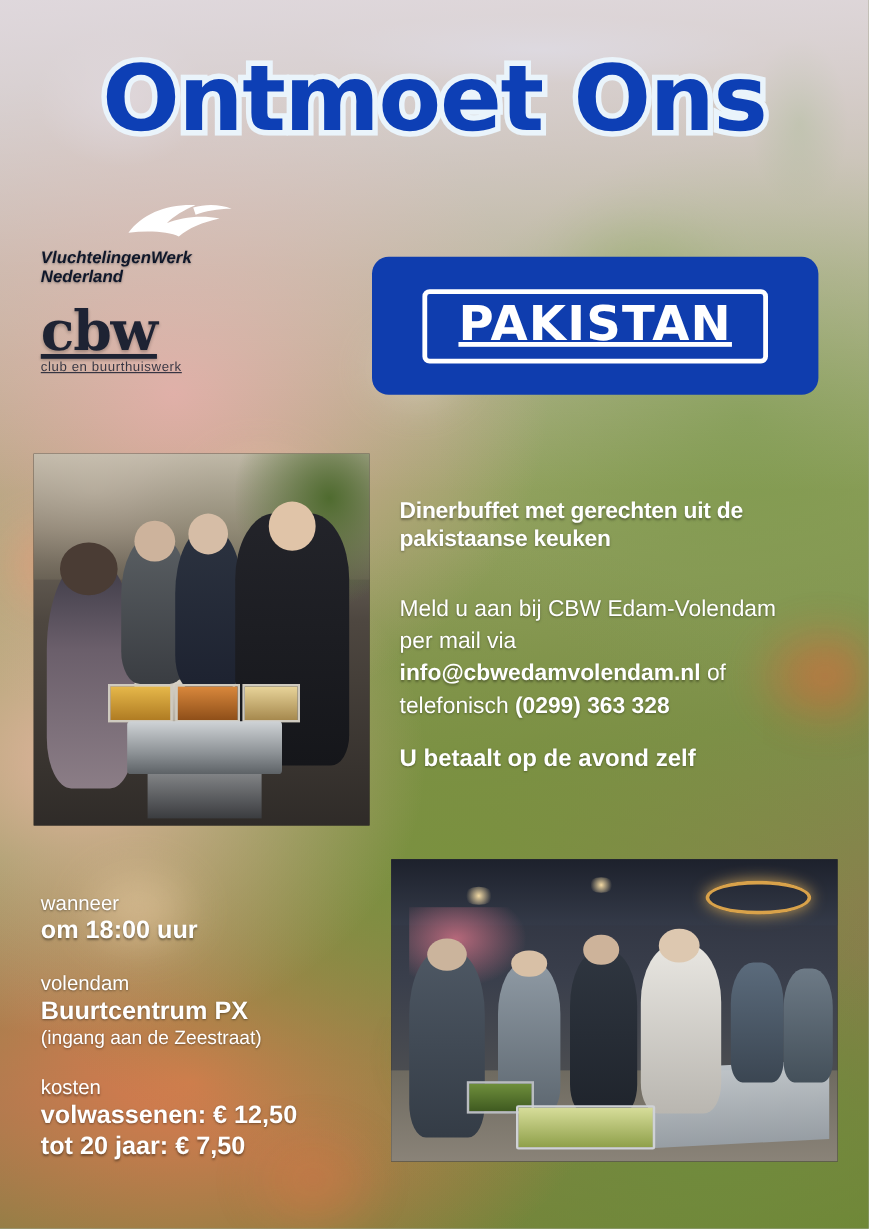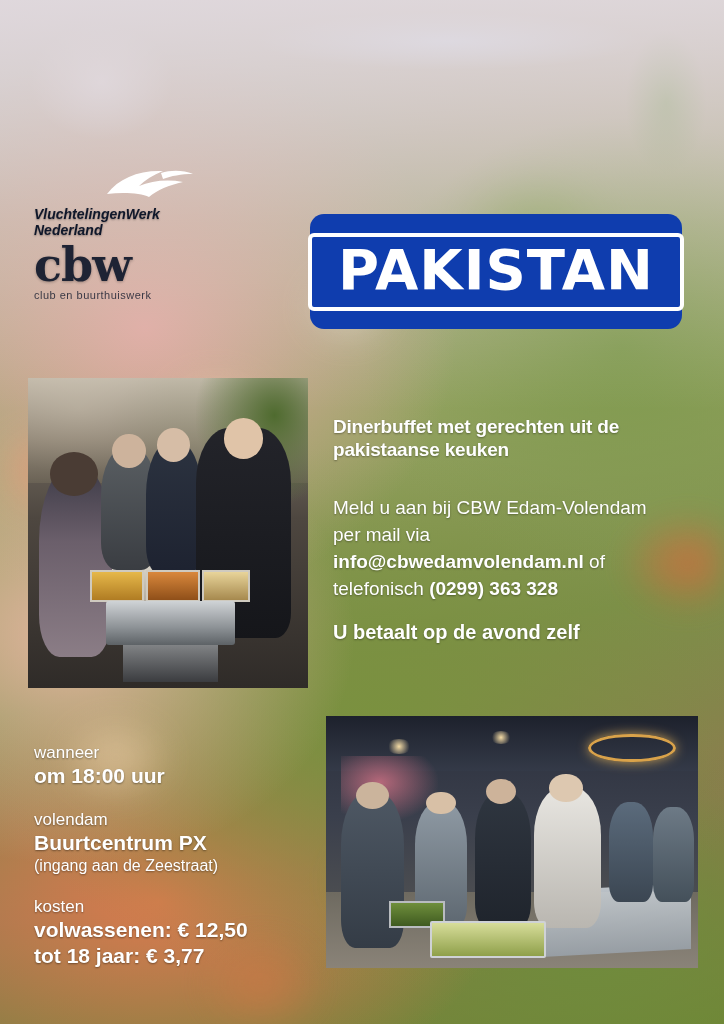--- a/index.html
+++ b/index.html
@@ -101,21 +101,22 @@
     left: 0;
     top: 38px;
     width: 100%;
     font-size: 14px;
     font-weight: bold;
     font-style: italic;
     line-height: 1.15;
     text-shadow: 0 1px 2px rgba(0,0,0,.35);
   }
   .logo-cbw {
-    margin-top: 0;
+    margin-top: 11px;
+    text-decoration: underline;
   }
   .logo-cbw-mark {
     font-family: "DejaVu Serif", serif;
     font-size: 46px;
     font-weight: bold;
     line-height: 1;
     letter-spacing: -1px;
     opacity: .92;
     text-shadow: 0 1px 3px rgba(0,0,0,.3);
   }
@@ -137,25 +138,26 @@
     border-radius: 14px;
     display: flex;
     align-items: center;
     justify-content: center;
   }
   .badge-inner {
     border: 4px solid #ffffff;
     border-radius: 6px;
     padding: 5px 26px 9px 26px;
     color: #ffffff;
-    font-size: 56px;
+    font-size: 40px;
     font-weight: bold;
     letter-spacing: 1px;
     line-height: 1;
     font-family: "DejaVu Sans", sans-serif;
+    text-decoration: underline;
   }
 
   
   .photo {
     position: absolute;
     overflow: hidden;
     background: #2a2622;
   }
   .photo-top {
     left: 28px;
@@ -350,20 +352,24 @@
 </style>
 </head>
 <body>
 
 <div id="poster">
 
   <div class="bg-layer bg-base"></div>
   <div class="bg-layer bg-blobs"></div>
   <div class="bg-layer bg-soft-top"></div>
 
+  <div class="title">
+    <span>Ontmoet</span>
+    <span class="thin">Ons</span>
+  </div>
 
   <div class="logos">
     <div class="logo-vwn">
       <span class="logo-bird">
         <svg width="96" height="36" viewBox="0 0 96 36" aria-hidden="true">
           <path d="M6 26 C18 10 38 2 62 3 C52 7 44 12 38 18 C50 13 66 11 82 14 C68 17 56 22 48 29 C40 25 22 24 6 26 Z" fill="#ffffff"></path>
           <path d="M60 5 C70 2 82 2 92 6 C80 6 70 8 62 11 Z" fill="#ffffff"></path>
         </svg>
       </span>
       <div class="logo-vwn-text">
@@ -449,17 +455,17 @@
       <div class="det-strong">om 18:00 uur</div>
     </div>
     <div class="det-group">
       <div class="det-label">volendam</div>
       <div class="det-strong">Buurtcentrum PX</div>
       <div class="det-sub">(ingang aan de Zeestraat)</div>
     </div>
     <div class="det-group">
       <div class="det-label">kosten</div>
       <div class="det-strong">volwassenen: € 12,50</div>
-      <div class="det-strong">tot 18 jaar: € 3,77</div>
+      <div class="det-strong">tot 20 jaar: € 7,50</div>
     </div>
   </div>
 
 </div>
 
 </body></html>

